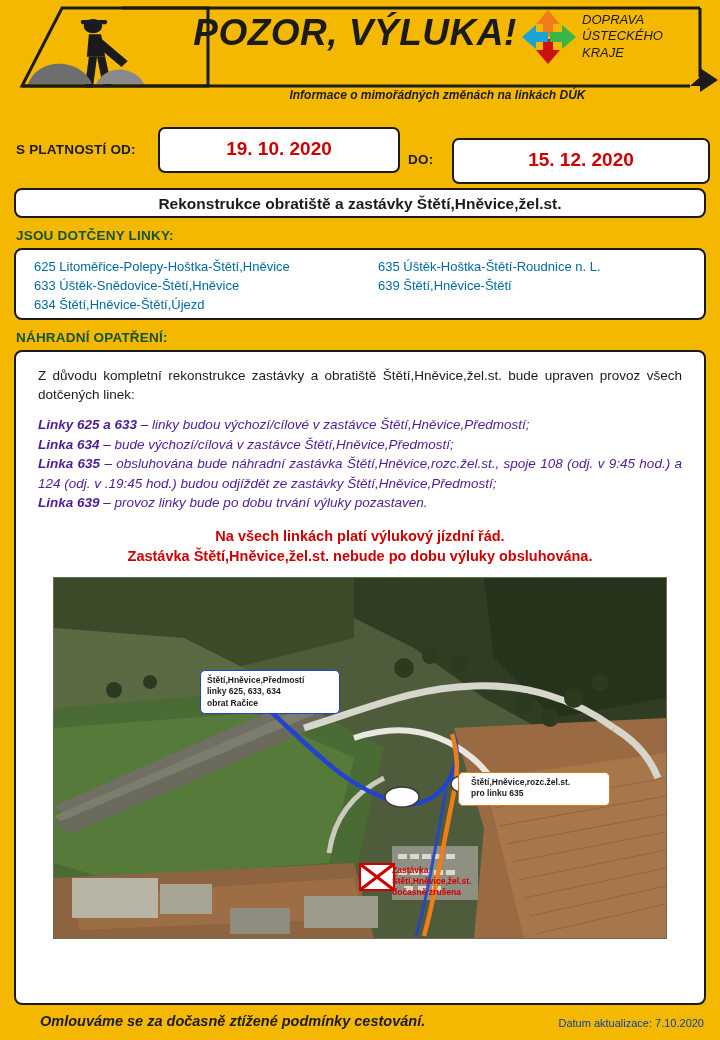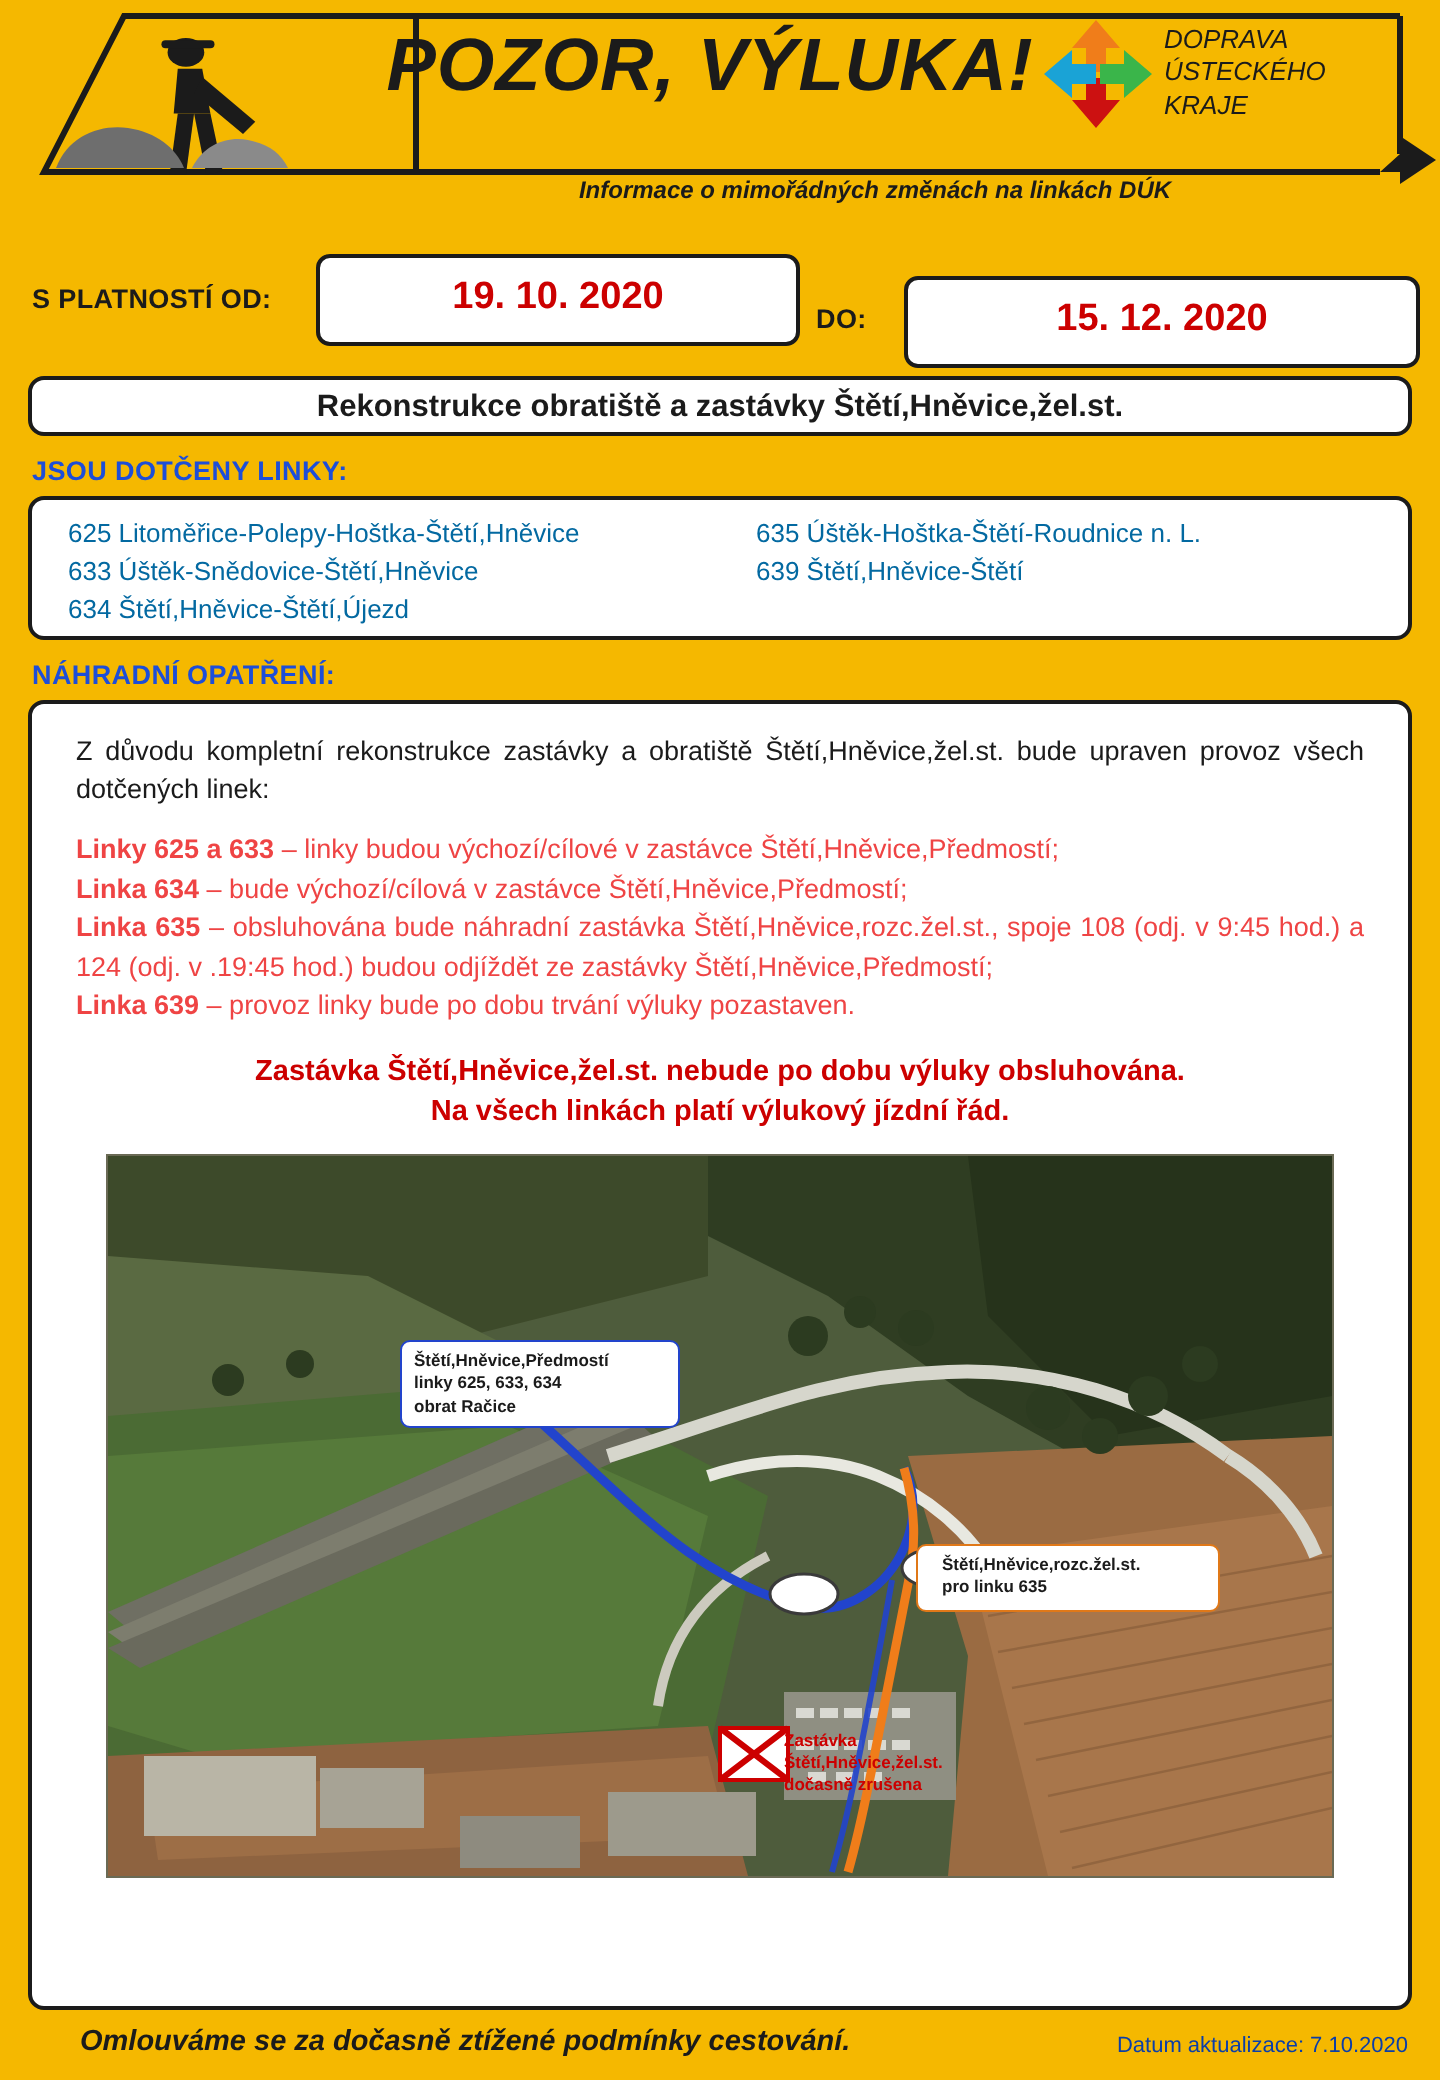--- a/index.html
+++ b/index.html
@@ -102,21 +102,21 @@
   
   .panel {
     background: #ffffff;
     border: 2px solid #1b1b1b;
     border-radius: 8px;
     box-sizing: border-box;
   }
   .section-label {
     font-size: 13.5px;
     font-weight: bold;
-    color: #1d4ed8;
+    color: #14532d;
     letter-spacing: 0.2px;
   }
 
   .title-panel {
     position: absolute;
     left: 14px;
     top: 188px;
     width: 692px;
     height: 30px;
     text-align: center;
@@ -168,23 +168,24 @@
   }
   .m-para {
     font-size: 13.5px;
     color: #1b1b1b;
     line-height: 19px;
     text-align: justify;
     margin: 0 0 11px 0;
   }
   .m-list {
     font-size: 13.5px;
-    color: #ef4444;
+    color: #4c1d95;
     line-height: 19.5px;
     text-align: justify;
+    font-style: italic;
   }
   .m-list b { font-weight: bold; }
   .m-warning {
     margin-top: 13px;
     text-align: center;
     color: #cc0000;
     font-weight: bold;
     font-size: 14.5px;
     line-height: 20px;
   }
@@ -339,22 +340,22 @@
       </div>
       <div>
         <b>Linka  635</b><span> – obsluhována bude náhradní zastávka Štětí,Hněvice,rozc.žel.st.,  spoje 108 (odj.  v 9:45  hod.)  a 124 (odj. v .19:45  hod.)  budou odjíždět ze zastávky Štětí,Hněvice,Předmostí;</span>
       </div>
       <div>
         <b>Linka  639</b><span> – provoz linky bude po dobu trvání výluky pozastaven.</span>
       </div>
     </div>
 
     <div class="m-warning">
+      <div>Na všech linkách platí výlukový jízdní řád.</div>
       <div>Zastávka Štětí,Hněvice,žel.st. nebude po dobu výluky obsluhována.</div>
-      <div>Na všech linkách platí výlukový jízdní řád.</div>
     </div>
 
     <div class="map-wrap">
       <svg class="mp" style="left:0;top:0;" width="612" height="360" viewBox="0 0 612 360" preserveAspectRatio="none">
 
         <rect x="0" y="0" width="612" height="360" fill="#4e5c3c"></rect>
 
         <path d="M300,0 L612,0 L612,150 L520,170 L430,120 L360,70 L300,40 Z" fill="#2f3d22"></path>
         <path d="M430,0 L612,0 L612,120 L500,140 L440,80 Z" fill="#26331b"></path>
 

